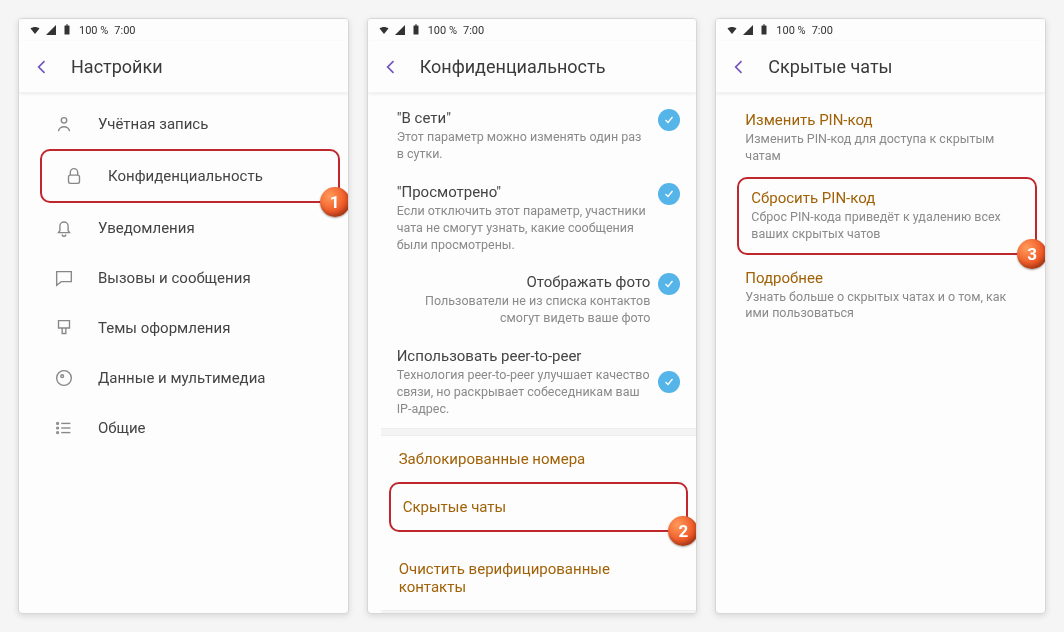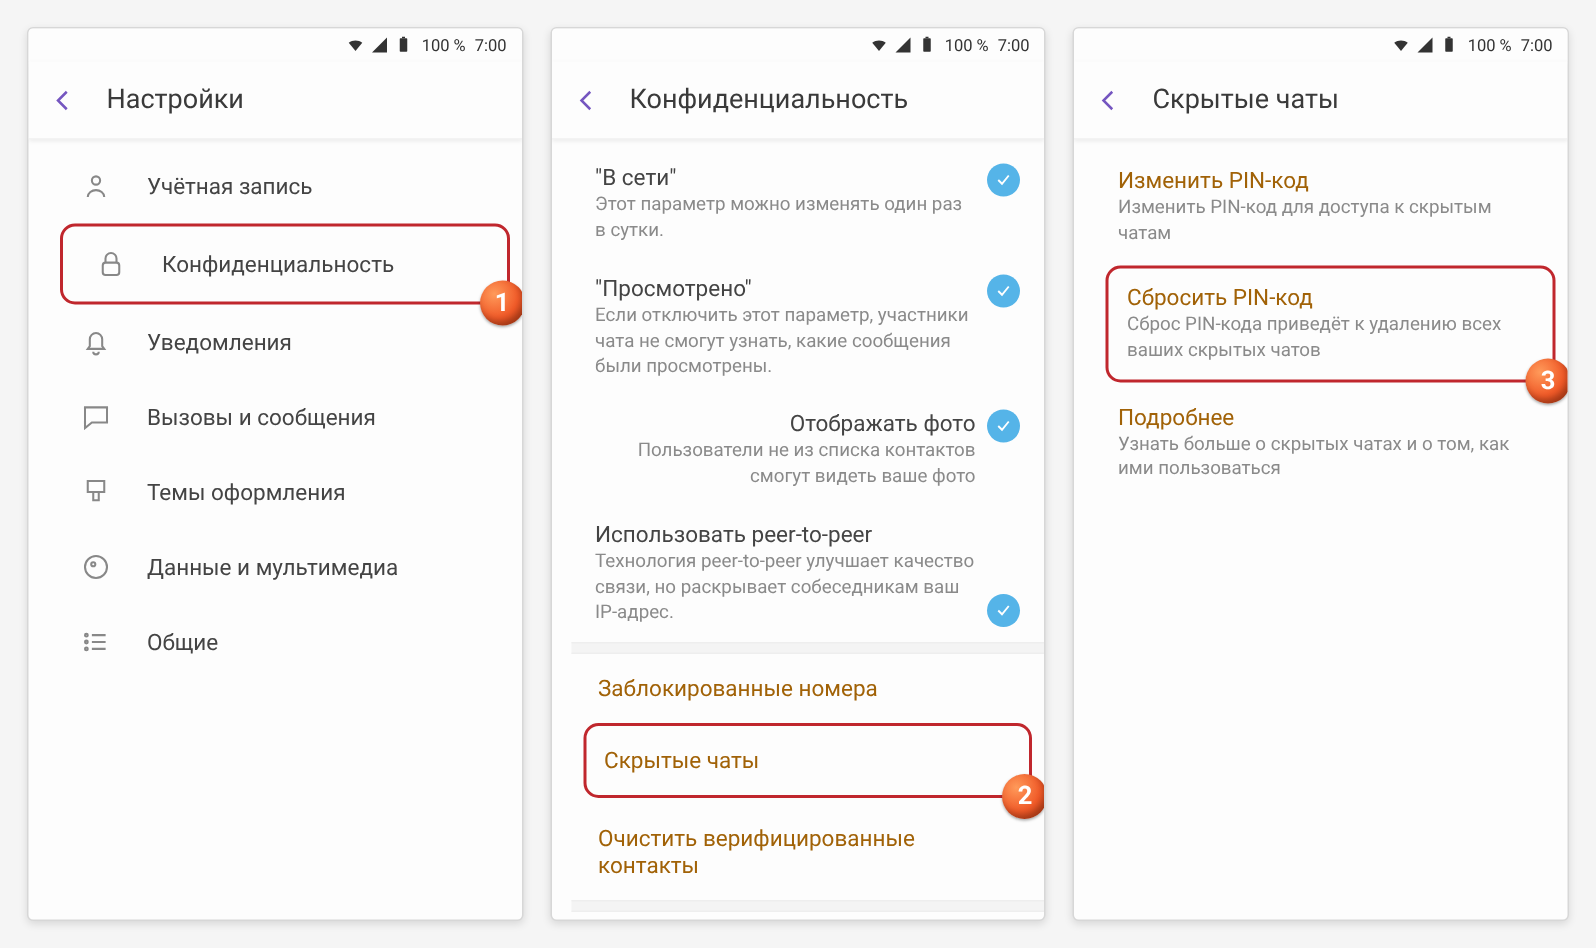--- a/index.html
+++ b/index.html
@@ -17,21 +17,20 @@
     background: #fdfdfd;
     border: 1px solid #d7d7d7;
     border-radius: 4px;
     box-shadow: 0 2px 6px rgba(0,0,0,0.12);
     position: relative;
     overflow: hidden;
   }
   .statusbar {
     height: 22px;
     display: flex;
-    justify-content: flex-end;
     align-items: center;
     gap: 4px;
     padding: 0 10px;
     font-size: 11px;
     color: #333;
     background: #fdfdfd;
   }
   .statusbar svg { width: 12px; height: 12px; fill: #333; }
   .statusbar .txt { margin-left: 2px; }
   .appbar {
@@ -234,40 +233,40 @@
       <div class="row-stack">
         <div class="row-label">Отображать фото</div>
         <div class="row-sub">Пользователи не из списка контактов смогут видеть ваше фото</div>
       </div>
       <div class="checkmark">
           <svg viewBox="0 0 24 24">
             <path d="M5 12l5 5 9-11"></path>
           </svg>
         </div>
     </div>
-    <div class="row" style="align-items:flex-end; padding:10px 16px;">
+    <div class="row" style="align-items:center; padding:10px 16px;">
       <div class="row-stack">
         <div class="row-label">Использовать peer-to-peer</div>
         <div class="row-sub">Технология peer-to-peer улучшает качество связи, но раскрывает собеседникам ваш IP-адрес.</div>
       </div>
       <div class="checkmark">
           <svg viewBox="0 0 24 24">
             <path d="M5 12l5 5 9-11"></path>
           </svg>
         </div>
     </div>
     <div class="section-gap" style="height:8px;"></div>
     <div class="plain-row">
       <div class="plain-title">Заблокированные номера</div>
     </div>
     <div class="plain-row highlight-box" style="margin:0 8px; position:relative; padding:14px 12px;">
       <div class="plain-title">Скрытые чаты</div>
       <div class="badge" style="right:-12px; bottom:-16px;">2</div>
     </div>
-    <div class="plain-row" style="padding-top:18px;">
+    <div class="plain-row" style="padding-top:28px;">
       <div class="plain-title">Очистить верифицированные контакты</div>
     </div>
     <div class="section-gap" style="height:8px;"></div>
     <div class="plain-row" style="padding:10px 16px;">
       <div class="plain-title">Facebook Connect</div>
 
     </div>
   </div>
 </div>
 

